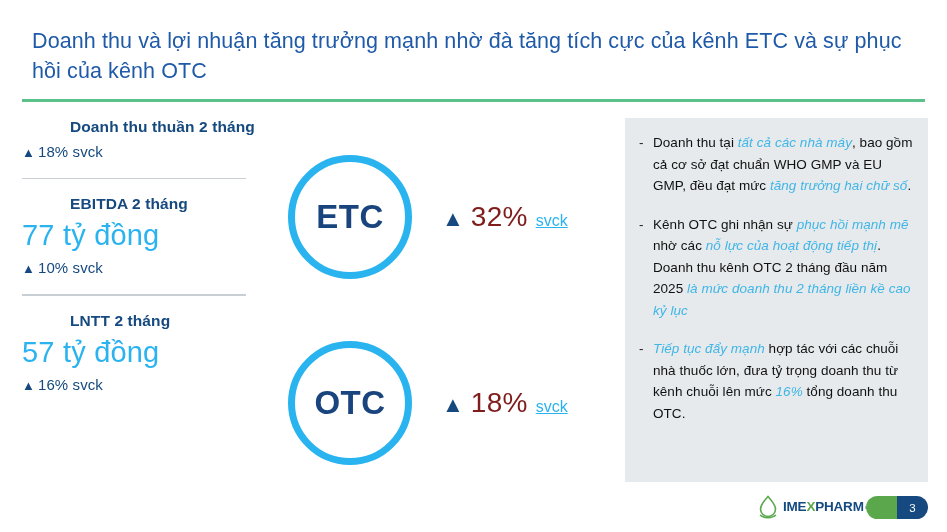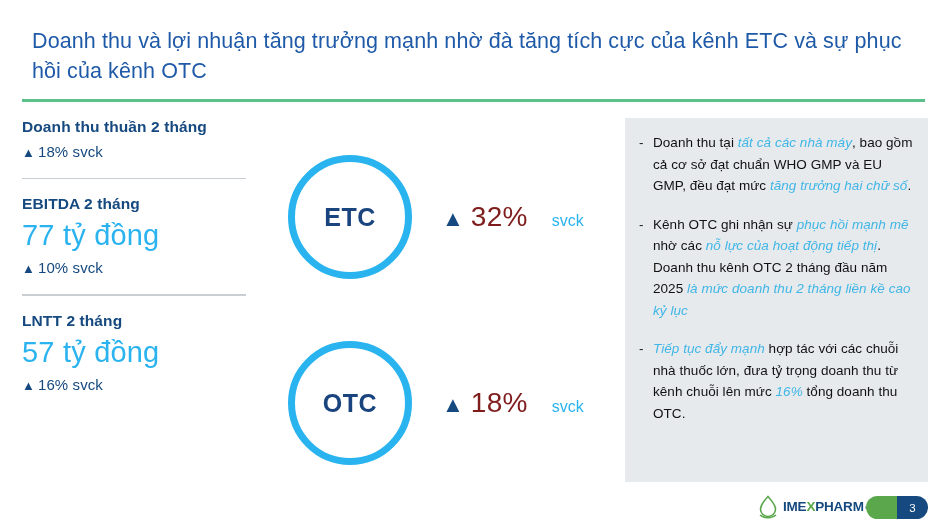--- a/index.html
+++ b/index.html
@@ -43,20 +43,21 @@
     left: 22px;
     top: 118px;
     width: 250px;
   }
   .metric { position: relative; }
   .metric-label {
     font-size: 15.5px;
     font-weight: bold;
     color: #15497f;
     letter-spacing: 0.1px;
+    margin-left: 48px;
   }
   .metric-value {
     font-size: 29px;
     font-weight: 400;
     color: #2ab3ef;
     margin-top: 6px;
     letter-spacing: 0.2px;
   }
   .metric-delta {
     font-size: 15px;
@@ -99,21 +100,21 @@
     border: 7px solid #29b4f0;
     border-radius: 50%;
     display: flex;
     align-items: center;
     justify-content: center;
     box-sizing: border-box;
     background: #ffffff;
     flex: none;
   }
   .circle-label {
-    font-size: 25px;
+    font-size: 33px;
     font-weight: bold;
     color: #19447e;
     letter-spacing: 0.5px;
   }
   .channel-stat {
     margin-left: 30px;
     white-space: nowrap;
     display: flex;
     align-items: baseline;
   }
@@ -124,21 +125,22 @@
     line-height: 1;
   }
   .channel-stat .pct {
     font-size: 28px;
     color: #7f1d1d;
     letter-spacing: 0.3px;
   }
   .channel-stat .svck {
     font-size: 16px;
     color: #2ab3ef;
-    margin-left: 24px;
+    margin-left: 8px;
+    text-decoration: underline;
   }
 
   
   .notes-panel {
     position: absolute;
     left: 625px;
     top: 118px;
     width: 303px;
     height: 364px;
     background: #e6eaed;

